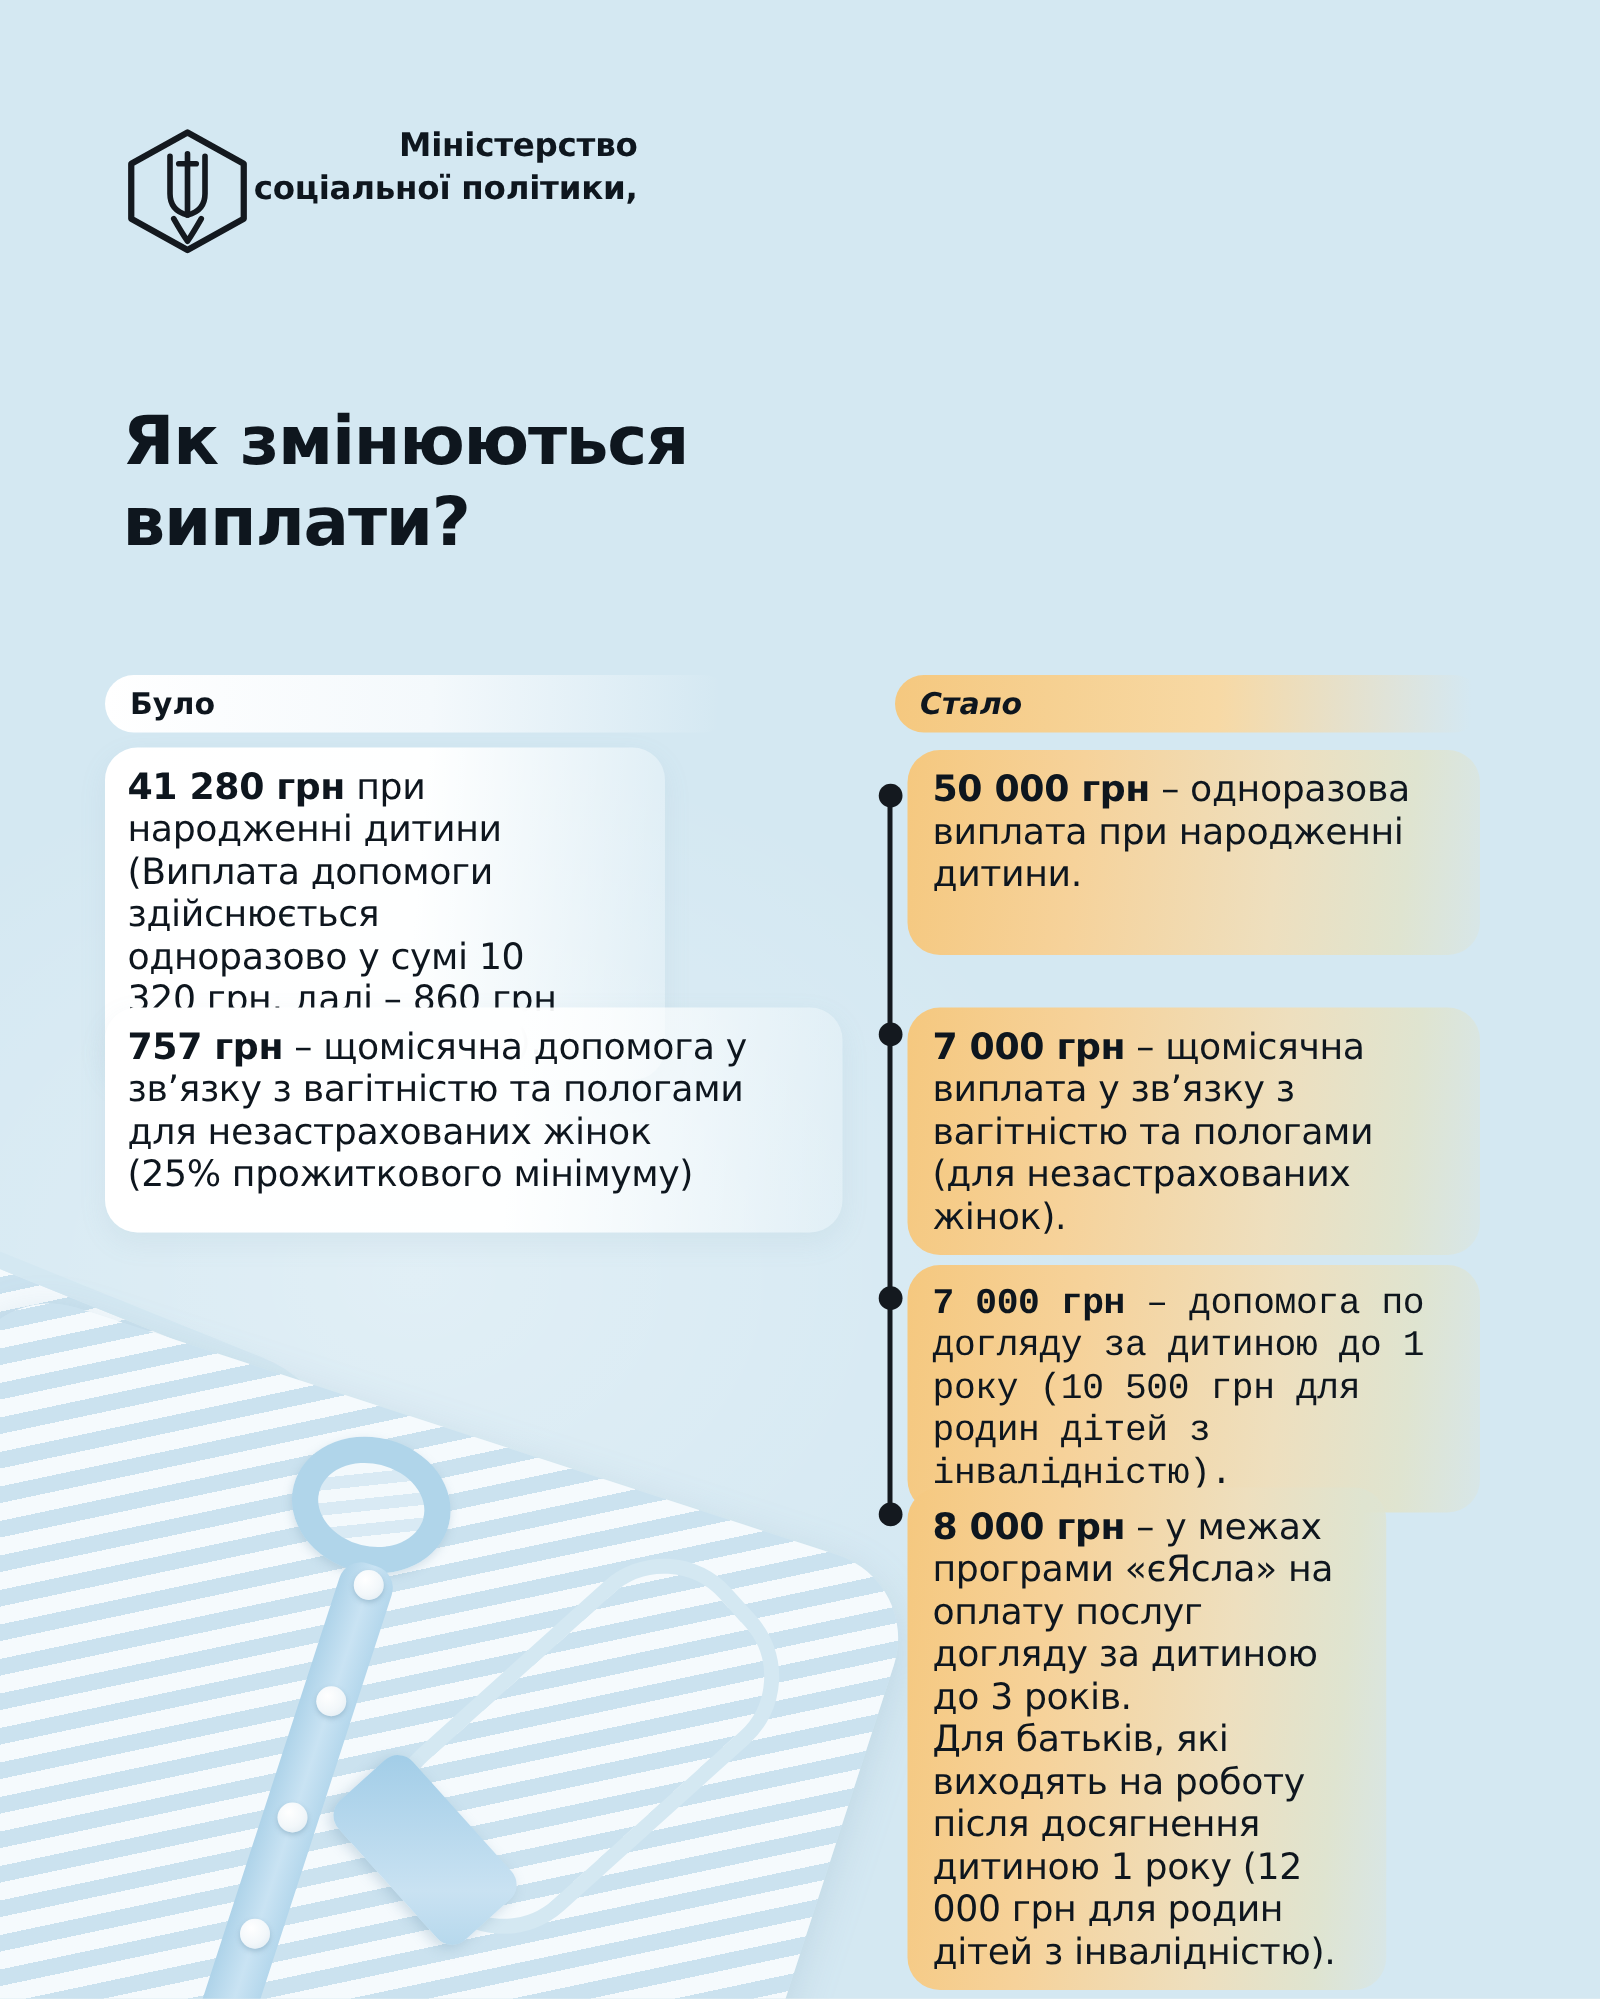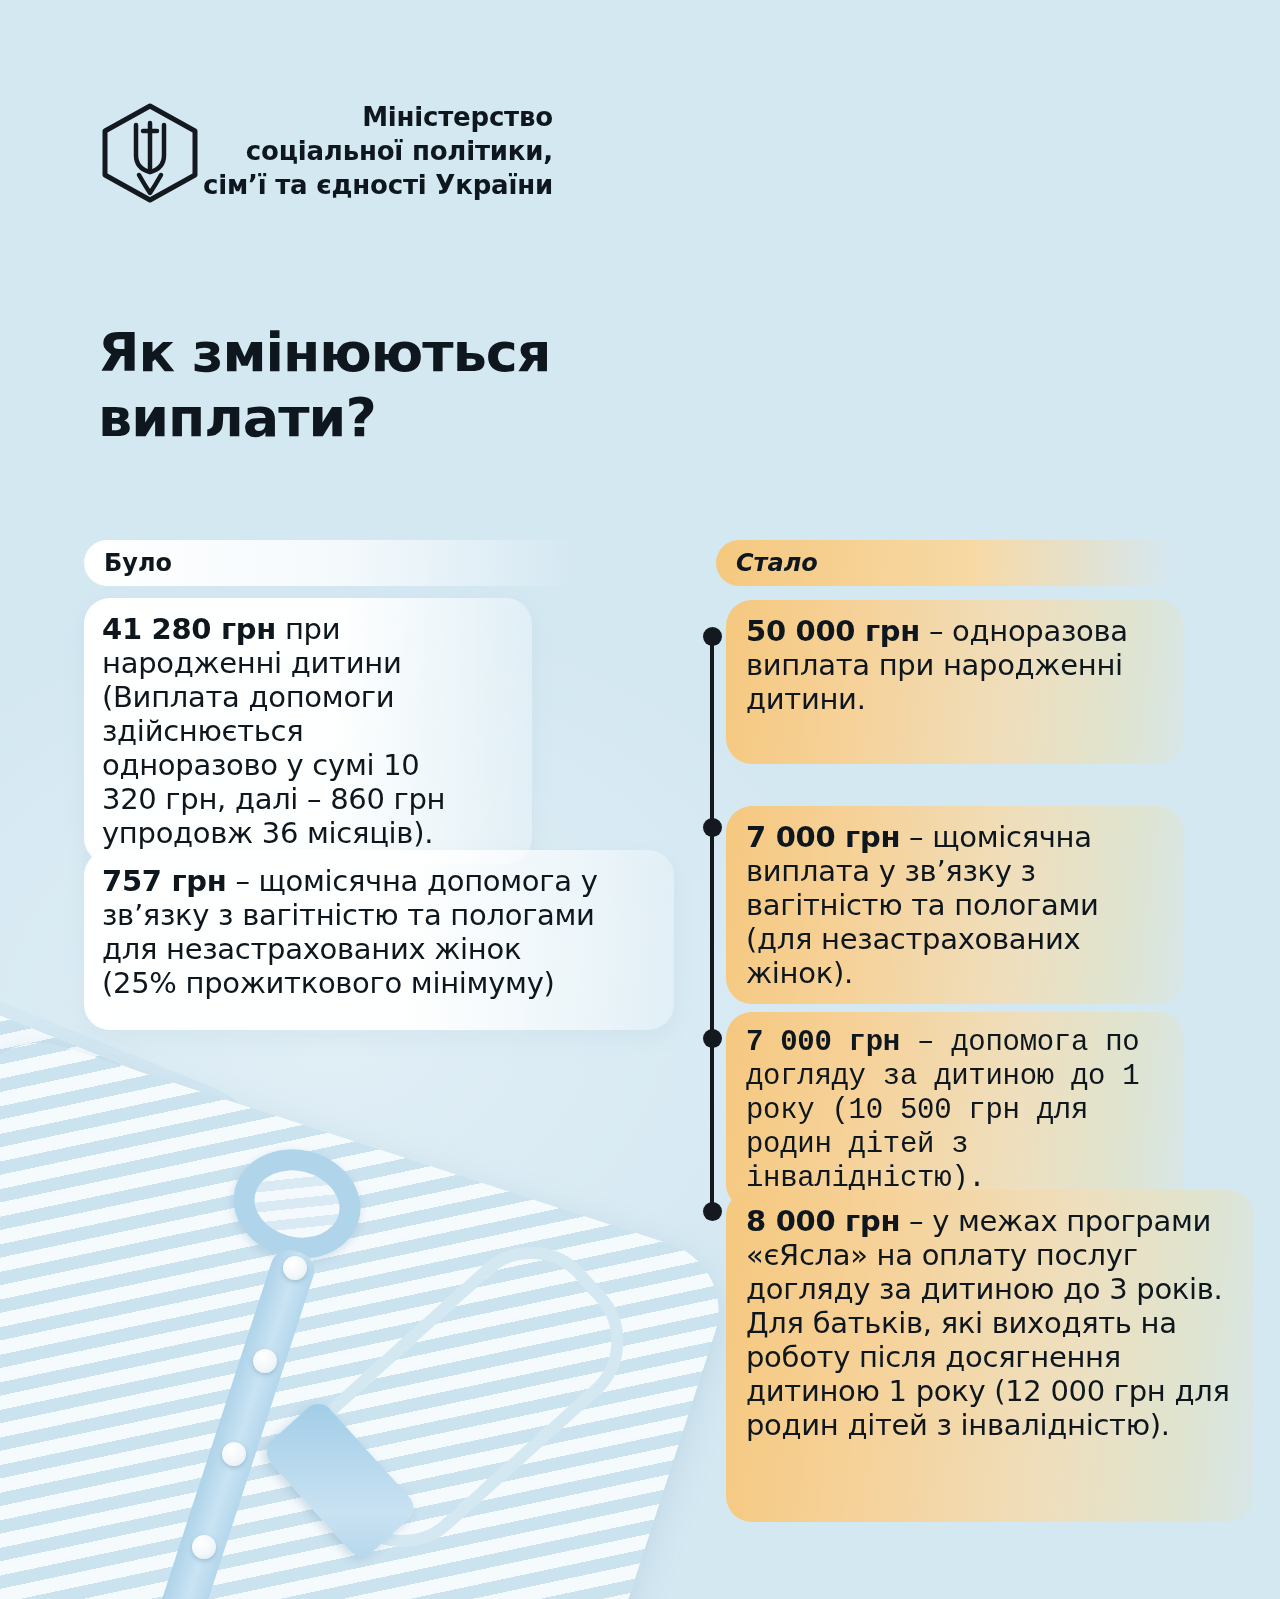--- a/index.html
+++ b/index.html
@@ -53,25 +53,25 @@
   .amount{font-weight:700;}
   .rest{white-space:pre-line;}
   .card-before{
     background:linear-gradient(95deg,#ffffff 0%,#feffff 55%,rgba(252,254,255,0.22) 100%);
     box-shadow:0 8px 22px rgba(120,155,180,0.10);
   }
   .card-after{
     background:linear-gradient(96deg,var(--accent_orange) 0%,#f6d29a 30%,#eedfbe 64%,#dfe4d0 86%,rgba(219,228,220,0.45) 100%);
   }
   .before-1{left:84px;top:598px;width:448px;min-height:196px;padding:14px 56px 14px 18px;}
-  .before-2{left:84px;top:806px;width:590px;min-height:180px;padding:14px 20px 14px 18px;margin-top:44px;}
+  .before-2{left:84px;top:806px;width:590px;min-height:180px;padding:14px 20px 14px 18px;}
   .after-1{left:726px;top:600px;width:458px;min-height:164px;padding:14px 16px 14px 20px;}
   .after-2{left:726px;top:806px;width:458px;min-height:192px;padding:14px 16px 14px 20px;}
   .after-3{left:726px;top:1012px;width:458px;min-height:162px;padding:14px 16px 14px 20px;font-family:Liberation Mono, monospace;}
-  .after-4{left:726px;top:1190px;width:528px;min-height:332px;padding:14px 16px 14px 20px;}
+  .after-4{left:726px;top:1190px;width:383px;min-height:332px;padding:14px 16px 14px 20px;}
 
   
   .timeline-line{position:absolute;left:710px;top:637px;width:4px;height:575px;background:var(--timeline);z-index:3;}
   .timeline-dot{position:absolute;left:703px;width:19px;height:19px;border-radius:50%;background:var(--timeline);z-index:3;}
   .dot-1{top:627px;} .dot-2{top:818px;} .dot-3{top:1029px;} .dot-4{top:1202px;}
 
   
   .onesie{position:absolute;inset:0;z-index:1;pointer-events:none;}
   .onesie div{position:absolute;}
   .onesie-torso{
@@ -142,21 +142,20 @@
     <g stroke-width="4.5">
       <path d="M34 22 V52 C34 62 40 67 48 69 C56 67 62 62 62 52 V22"></path>
       <path d="M48 20 V69"></path>
       <path d="M41 28 H55"></path>
       <path d="M37 72 C41 79 44 84 48 90 C52 84 55 79 59 72"></path>
     </g>
   </svg>
   <div class="brand-text">
     <div class="brand-line">Міністерство</div>
     <div class="brand-line">соціальної політики,</div>
-    <div class="brand-line">сім’ї та єдності України</div>
   </div>
 
   <h1 class="title" style="margin:0;">
     <div>Як змінюються</div>
     <div>виплати?</div>
   </h1>
 
   <div class="col-header header-before">Було</div>
   <div class="col-header header-after">Стало</div>
 

